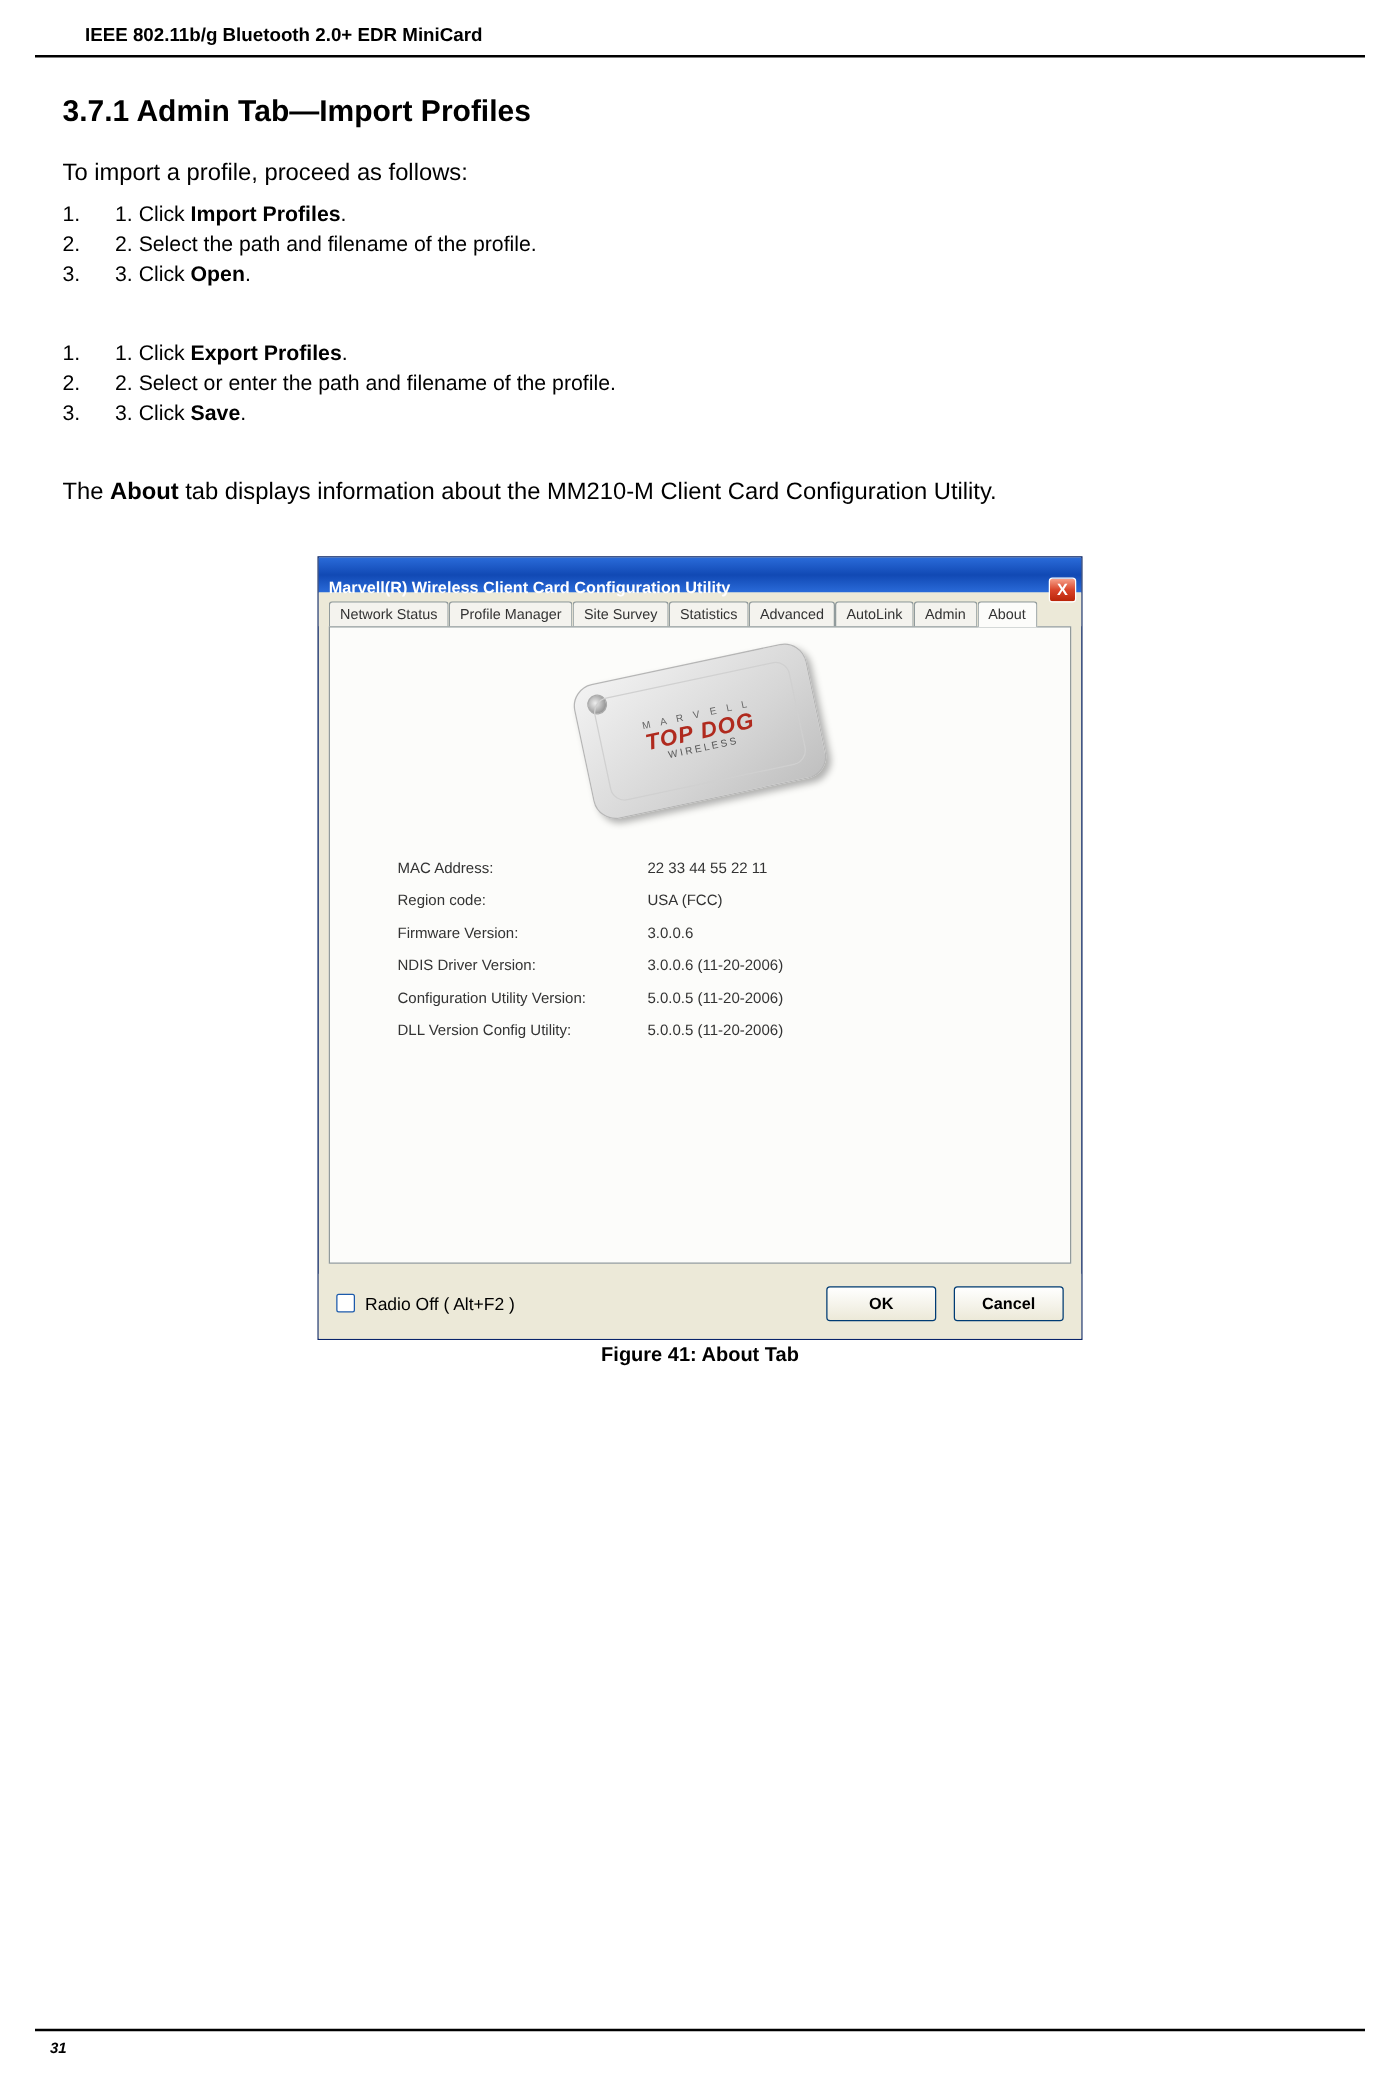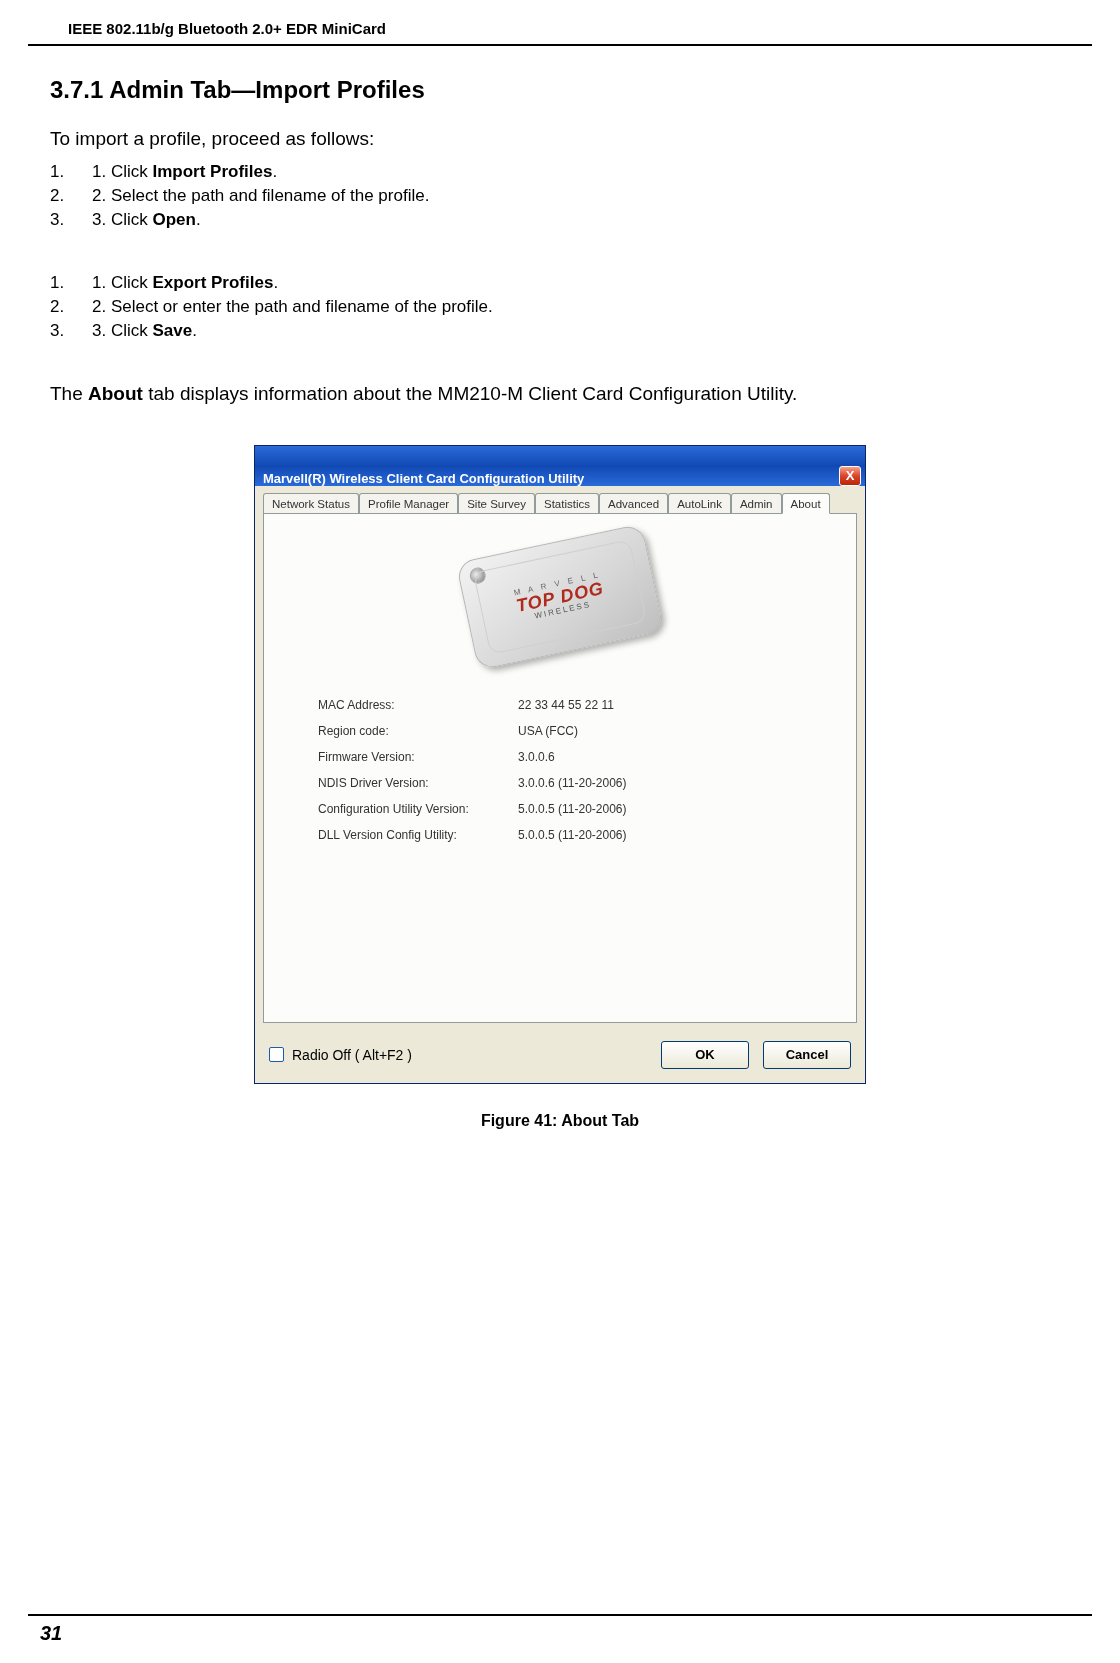--- a/index.html
+++ b/index.html
@@ -52,50 +52,50 @@
     }
     .section-gap { margin-top: 10px; }
     .screenshot-wrap {
       text-align: center;
       margin-top: 40px;
     }
     .caption {
       font-weight: bold;
       font-size: 16px;
       text-align: center;
-      margin-top: 28px;
+      margin-top: 4px;
     }
     .page-footer {
       position: absolute;
       left: 28px;
       right: 28px;
       bottom: 18px;
       border-top: 2px solid #000;
       padding: 6px 12px 0 12px;
       font-style: italic;
       font-weight: bold;
-      font-size: 20px;
+      font-size: 12px;
     }
 
     
     .app-window {
       width: 612px;
       margin: 0 auto;
       border: 1px solid #0a246a;
       background: #ece9d8;
       text-align: left;
       font-family: Tahoma, Arial, sans-serif;
     }
     .titlebar {
-      height: 40px;
+      height: 28px;
       background: linear-gradient(to bottom, #2a6bd9 0%, #1149b4 50%, #2a6bd9 100%);
       display: flex;
-      align-items: flex-end;
+      align-items: flex-start;
       justify-content: space-between;
-      padding: 0 4px 0 8px;
+      padding: 16px 4px 0 8px;
     }
     .titlebar-text {
       color: #fff;
       font-weight: bold;
       font-size: 13px;
     }
     .close-btn {
       width: 22px;
       height: 20px;
       background: linear-gradient(to bottom, #f7a18a, #d9442a 50%, #ba2408);

